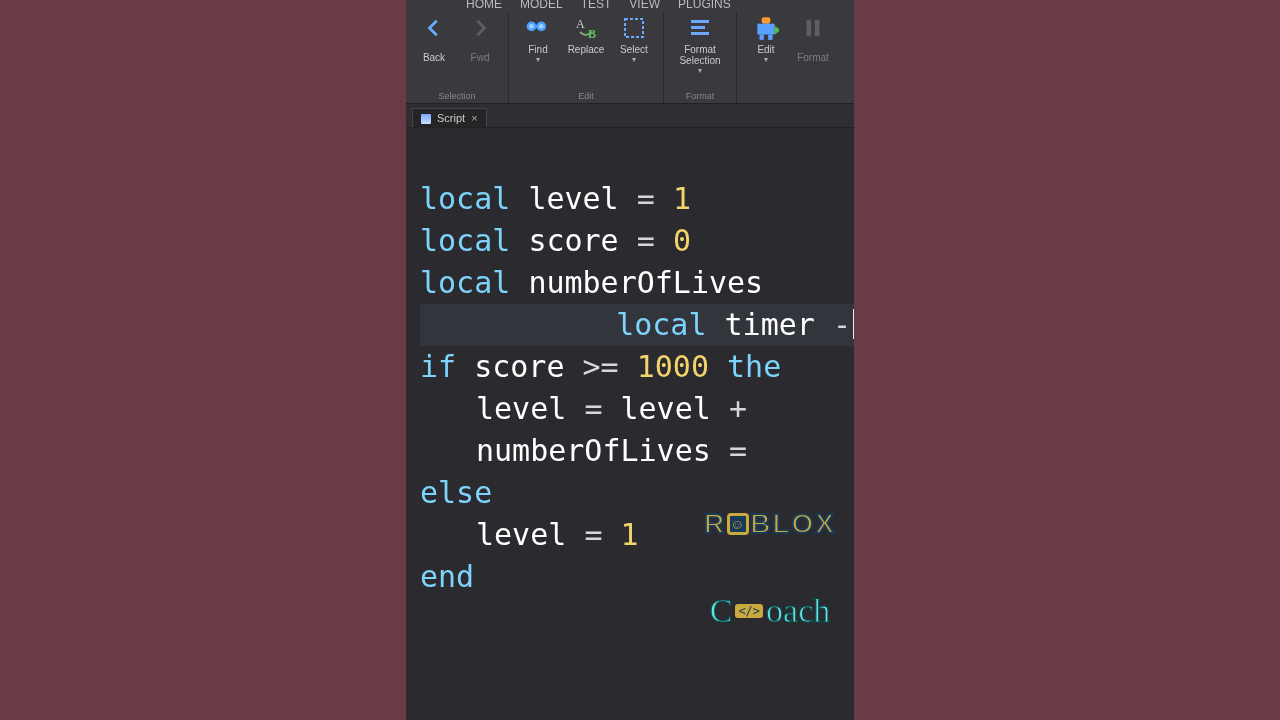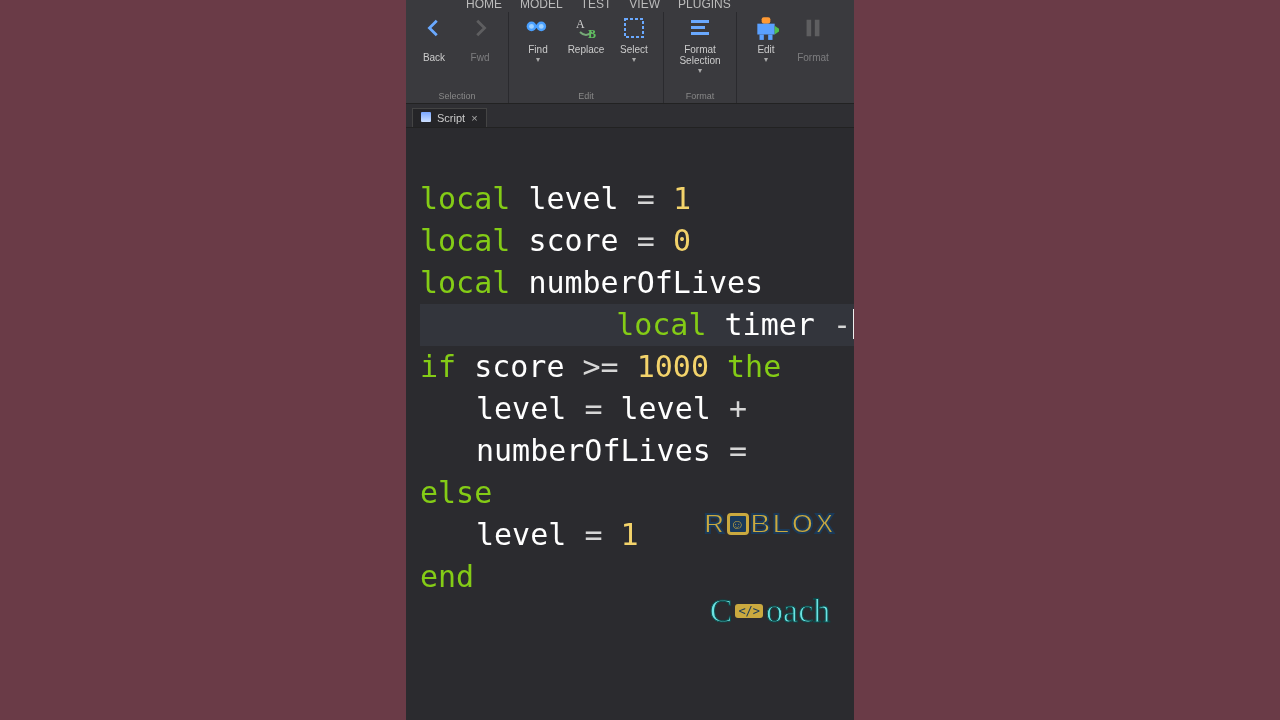--- a/index.html
+++ b/index.html
@@ -94,21 +94,21 @@
     align-items: flex-end;
     padding-left: 6px;
     border-bottom: 1px solid #222;
   }
   .tab {
     background: #252528;
     color: #ccc;
     font-size: 11px;
     padding: 3px 8px;
     display: flex;
-    align-items: flex-start;
+    align-items: flex-end;
     gap: 6px;
     border: 1px solid #444;
     border-bottom: none;
     cursor: pointer;
   }
   .tab .tab-icon {
     width: 10px; height: 10px;
     background: linear-gradient(#7aa7ff,#cde0ff);
     border-radius: 1px;
   }
@@ -119,21 +119,21 @@
     background: #2b2b2f;
     padding: 8px 0 0 14px;
     font-family: "Consolas", "Menlo", monospace;
     font-size: 30px;
     line-height: 42px;
     color: #d6d6d6;
     overflow: hidden;
     white-space: pre;
     position: relative;
   }
-  .kw  { color: #84cc16; }   
+  .kw  { color: #7dd3fc; }   
   .id  { color: #ffffff; }   
   .op  { color: #d6d6d6; }   
   .num { color: #f3d36b; }   
   .line.hl { background: #33353c; display: inline-block; width: 100%; text-align: right; }
   .cursor {
     display: inline-block;
     width: 1px;
     height: 30px;
     background: #eee;
     vertical-align: -4px;

